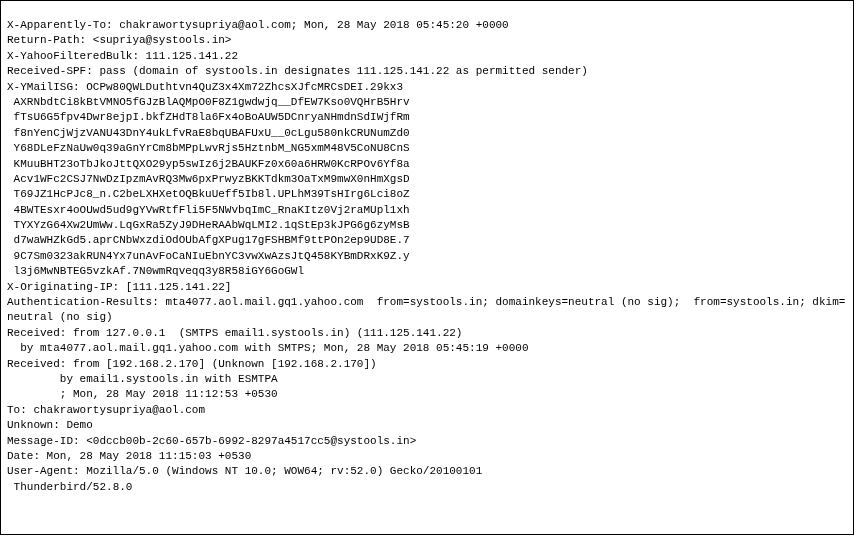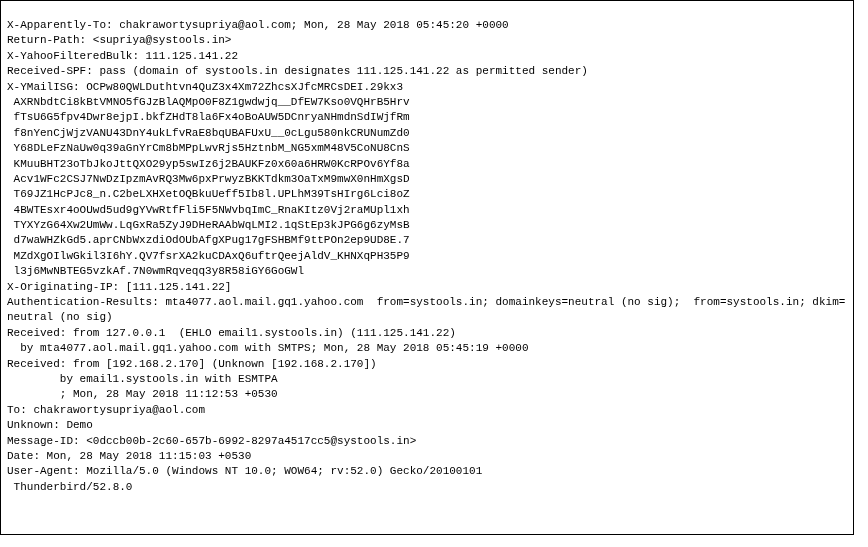--- a/index.html
+++ b/index.html
@@ -35,25 +35,25 @@
   <div class="line"> AXRNbdtCi8kBtVMNO5fGJzBlAQMpO0F8Z1gwdwjq__DfEW7Kso0VQHrB5Hrv</div>
   <div class="line"> fTsU6G5fpv4Dwr8ejpI.bkfZHdT8la6Fx4oBoAUW5DCnryaNHmdnSdIWjfRm</div>
   <div class="line"> f8nYenCjWjzVANU43DnY4ukLfvRaE8bqUBAFUxU__0cLgu580nkCRUNumZd0</div>
   <div class="line"> Y68DLeFzNaUw0q39aGnYrCm8bMPpLwvRjs5HztnbM_NG5xmM48V5CoNU8CnS</div>
   <div class="line"> KMuuBHT23oTbJkoJttQXO29yp5swIz6j2BAUKFz0x60a6HRW0KcRPOv6Yf8a</div>
   <div class="line"> Acv1WFc2CSJ7NwDzIpzmAvRQ3Mw6pxPrwyzBKKTdkm3OaTxM9mwX0nHmXgsD</div>
   <div class="line"> T69JZ1HcPJc8_n.C2beLXHXetOQBkuUeff5Ib8l.UPLhM39TsHIrg6Lci8oZ</div>
   <div class="line"> 4BWTEsxr4oOUwd5ud9gYVwRtfFli5F5NWvbqImC_RnaKItz0Vj2raMUpl1xh</div>
   <div class="line"> TYXYzG64Xw2UmWw.LqGxRa5ZyJ9DHeRAAbWqLMI2.1qStEp3kJPG6g6zyMsB</div>
   <div class="line"> d7waWHZkGd5.aprCNbWxzdiOdOUbAfgXPug17gFSHBMf9ttPOn2ep9UD8E.7</div>
-  <div class="line"> MZdXgOIlwGkil3I6hY.QV7fsrXA2kuCDAxQ6uftrQeejAldV_KHNXqPH35P9</div>
+  <div class="line"> 9C7Sm0323akRUN4Yx7unAvFoCaNIuEbnYC3vwXwAzsJtQ458KYBmDRxK9Z.y</div>
   <div class="line"> l3j6MwNBTEG5vzkAf.7N0wmRqveqq3y8R58iGY6GoGWl</div>
   <div class="line">X-Originating-IP: [111.125.141.22]</div>
   <div class="line">Authentication-Results: mta4077.aol.mail.gq1.yahoo.com  from=systools.in; domainkeys=neutral (no sig);  from=systools.in; dkim=neutral (no sig)</div>
-  <div class="line">Received: from 127.0.0.1  (EHLO email1.systools.in) (111.125.141.22)</div>
+  <div class="line">Received: from 127.0.0.1  (SMTPS email1.systools.in) (111.125.141.22)</div>
   <div class="line">  by mta4077.aol.mail.gq1.yahoo.com with SMTPS; Mon, 28 May 2018 05:45:19 +0000</div>
   <div class="line">Received: from [192.168.2.170] (Unknown [192.168.2.170])</div>
   <div class="line">        by email1.systools.in with ESMTPA</div>
   <div class="line">        ; Mon, 28 May 2018 11:12:53 +0530</div>
   <div class="line">To: chakrawortysupriya@aol.com</div>
   <div class="line">Unknown: Demo</div>
   <div class="line">Message-ID: &lt;0dccb00b-2c60-657b-6992-8297a4517cc5@systools.in&gt;</div>
   <div class="line">Date: Mon, 28 May 2018 11:15:03 +0530</div>
   <div class="line">User-Agent: Mozilla/5.0 (Windows NT 10.0; WOW64; rv:52.0) Gecko/20100101</div>
   <div class="line"> Thunderbird/52.8.0</div>

